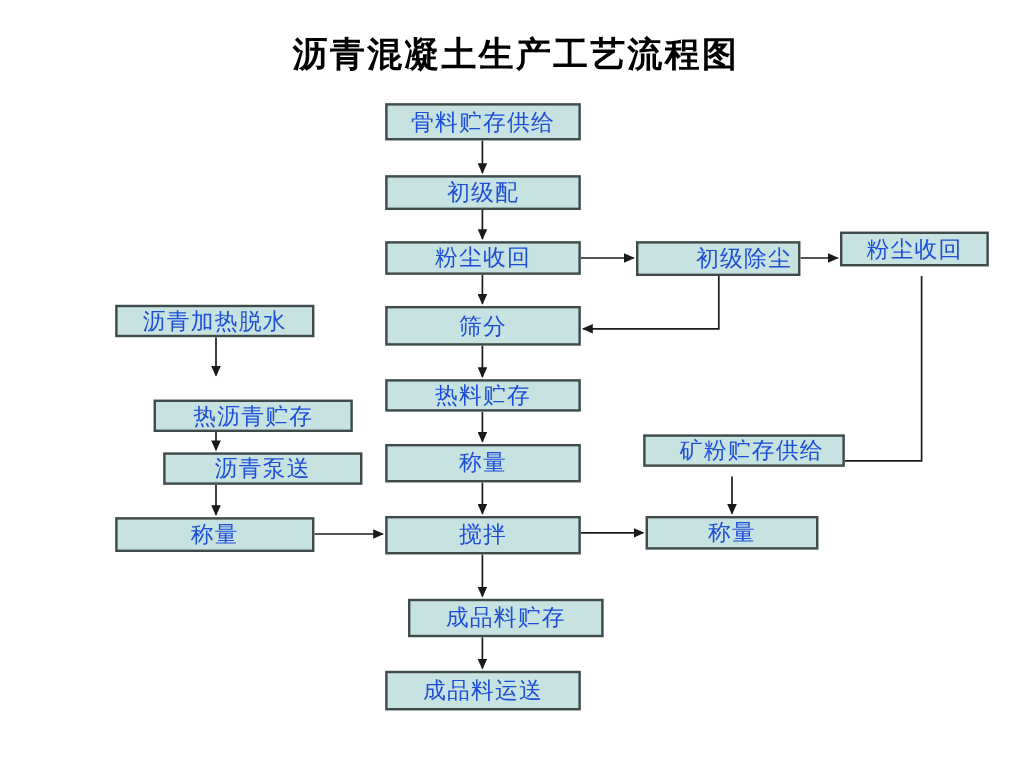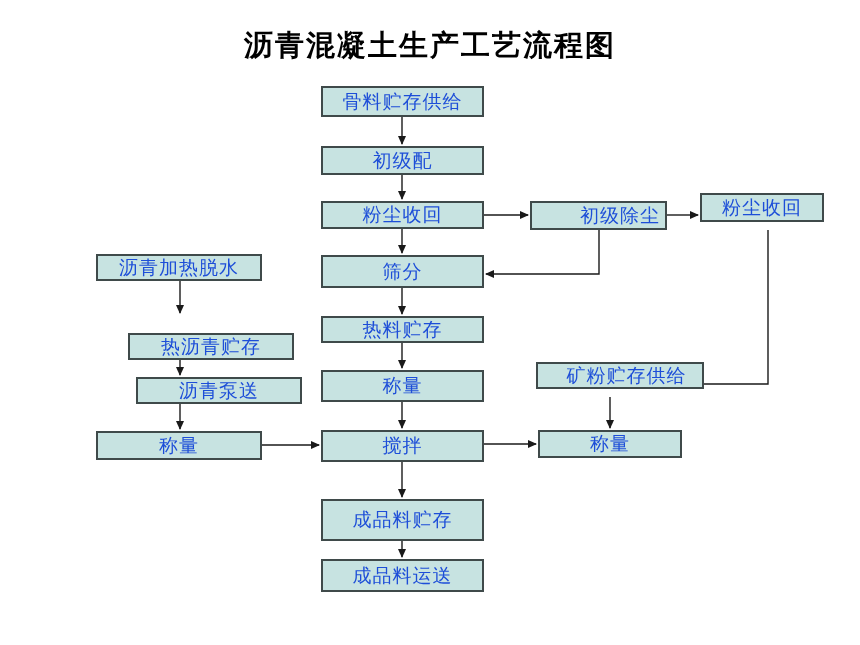--- a/index.html
+++ b/index.html
@@ -93,21 +93,21 @@
   </div>
   <div class="node" style="left:321px;top:316px;width:163px;height:27px;">
     <span>热料贮存</span>
   </div>
   <div class="node" style="left:321px;top:370px;width:163px;height:32px;">
     <span>称量</span>
   </div>
   <div class="node" style="left:321px;top:430px;width:163px;height:32px;">
     <span>搅拌</span>
   </div>
-  <div class="node" style="left:321px;top:499px;width:163px;height:42px;">
+  <div class="node" style="left:340px;top:499px;width:163px;height:32px;">
     <span>成品料贮存</span>
   </div>
   <div class="node" style="left:321px;top:559px;width:163px;height:33px;">
     <span>成品料运送</span>
   </div>
 
   <div class="node" style="left:96px;top:254px;width:166px;height:27px;">
     <span>沥青加热脱水</span>
   </div>
   <div class="node" style="left:96px;top:333px;width:166px;height:27px;margin-left:32px;">

